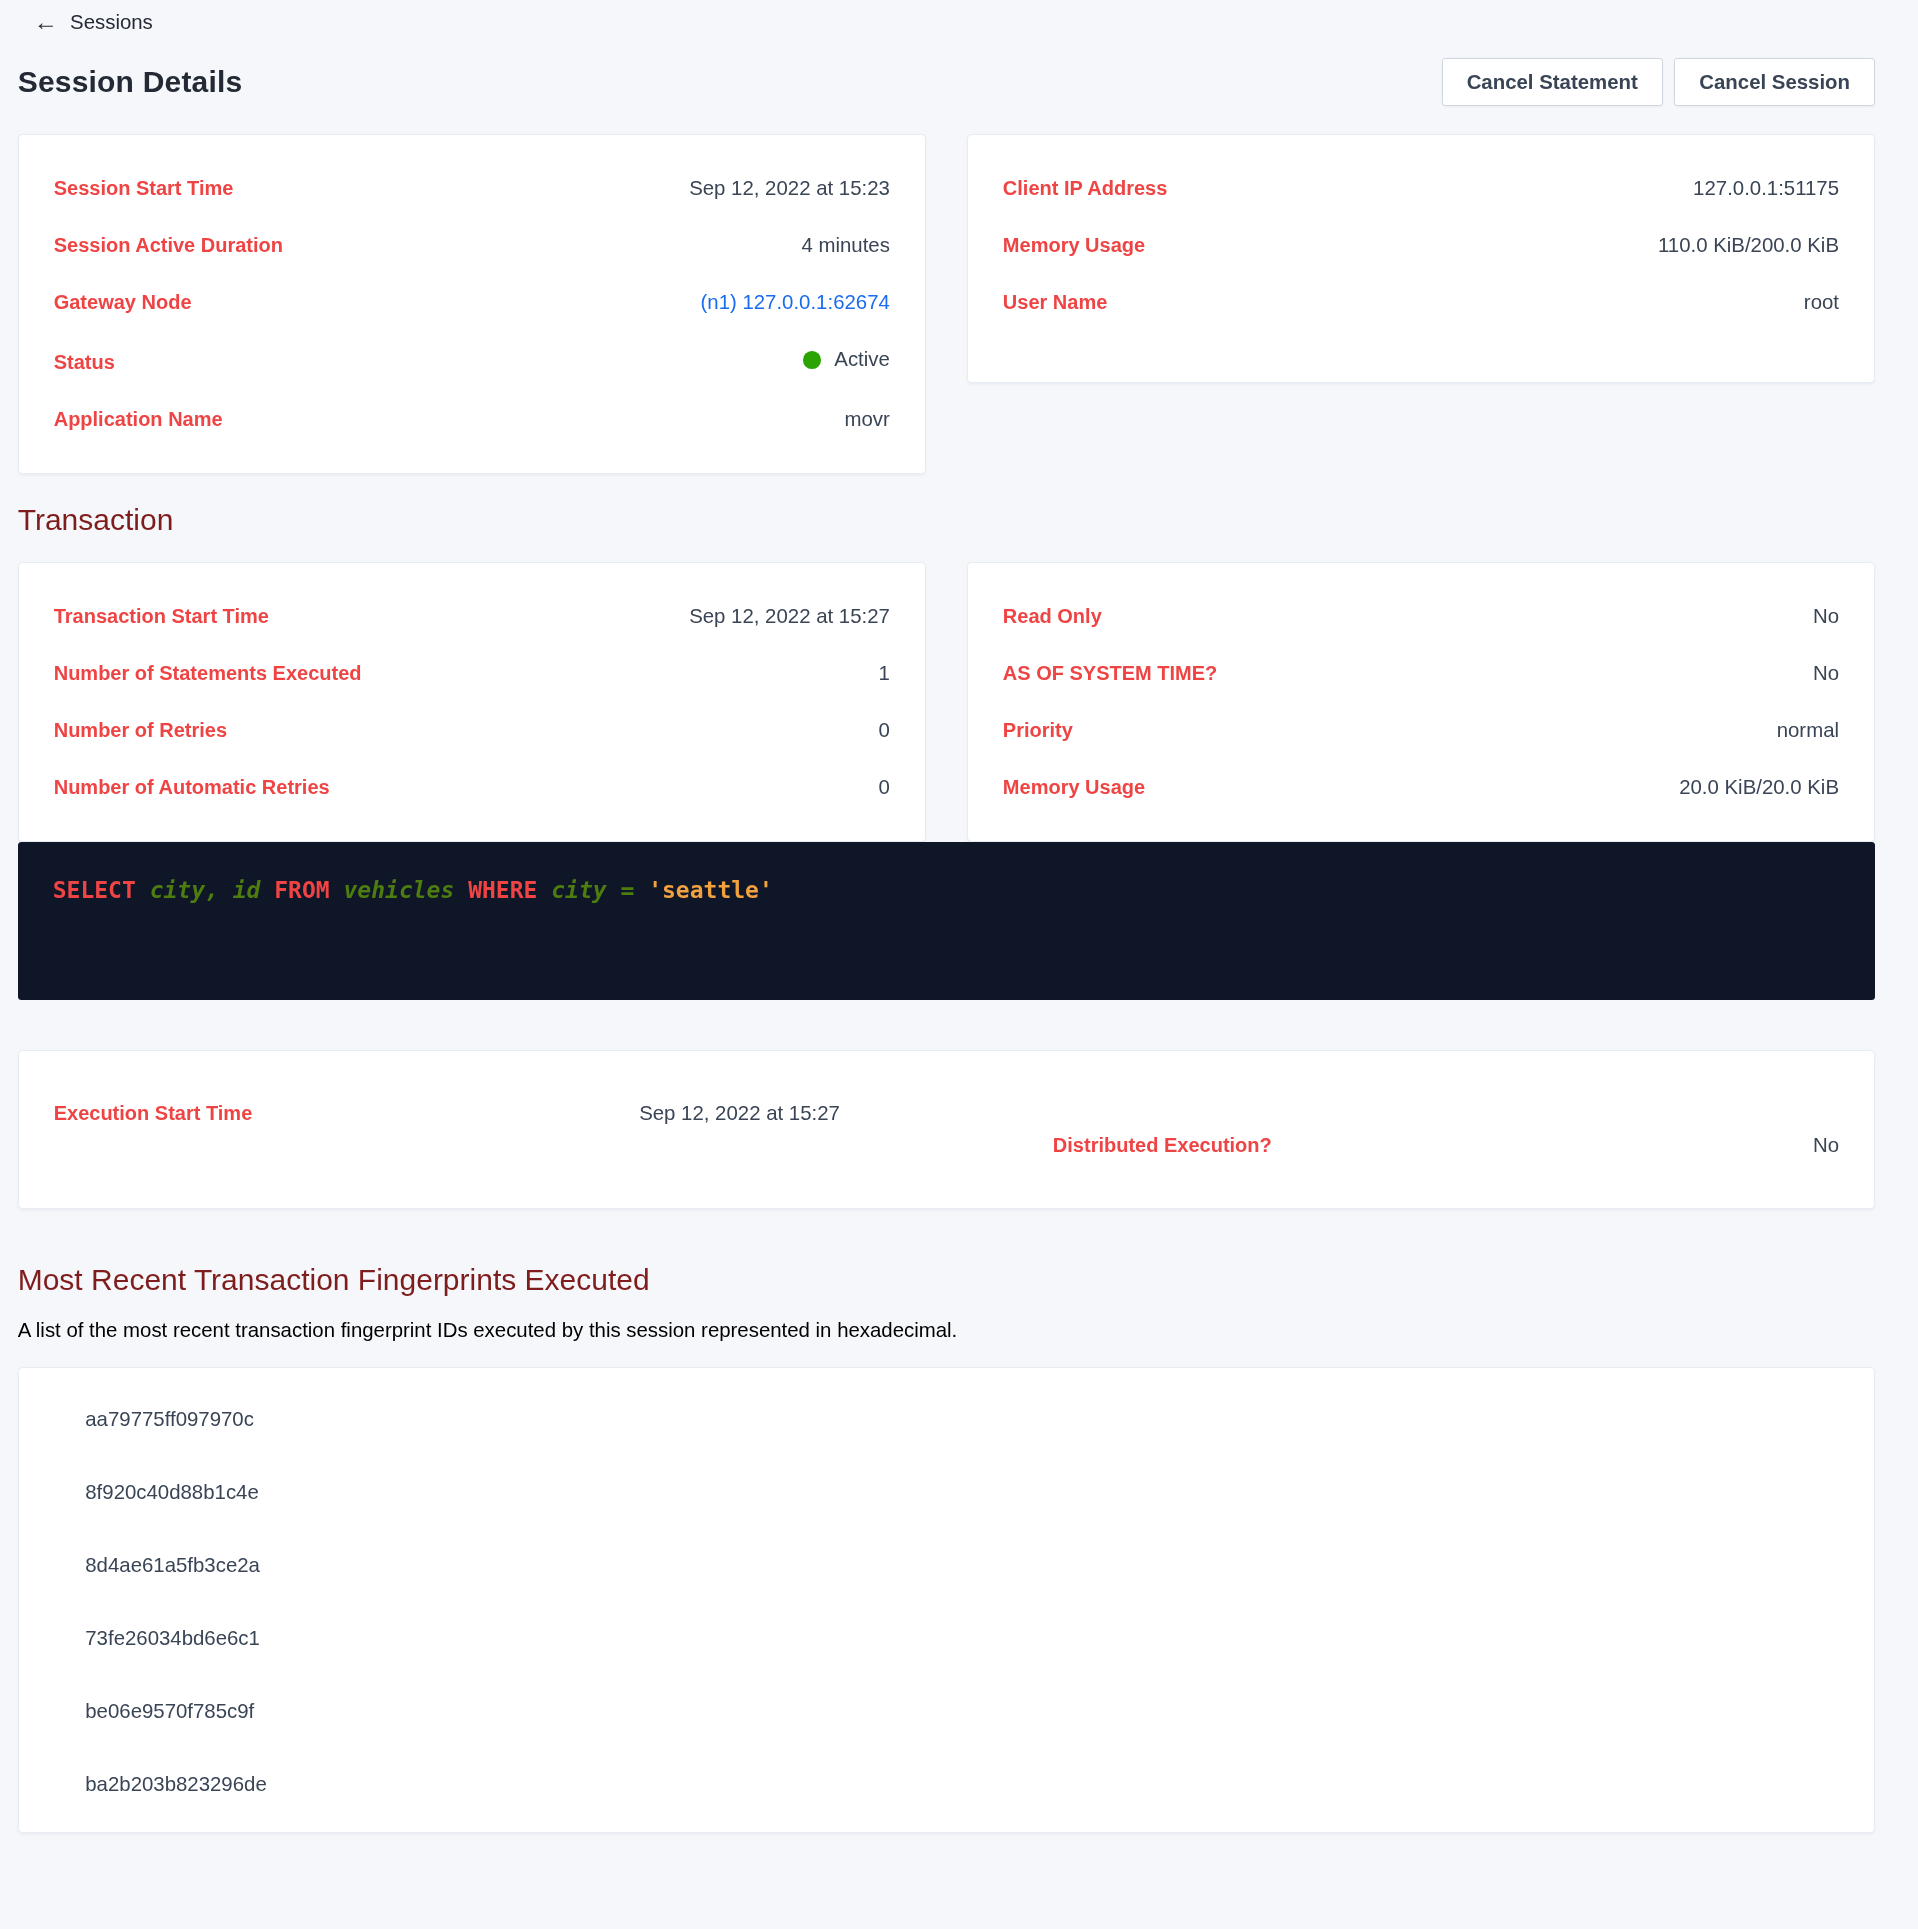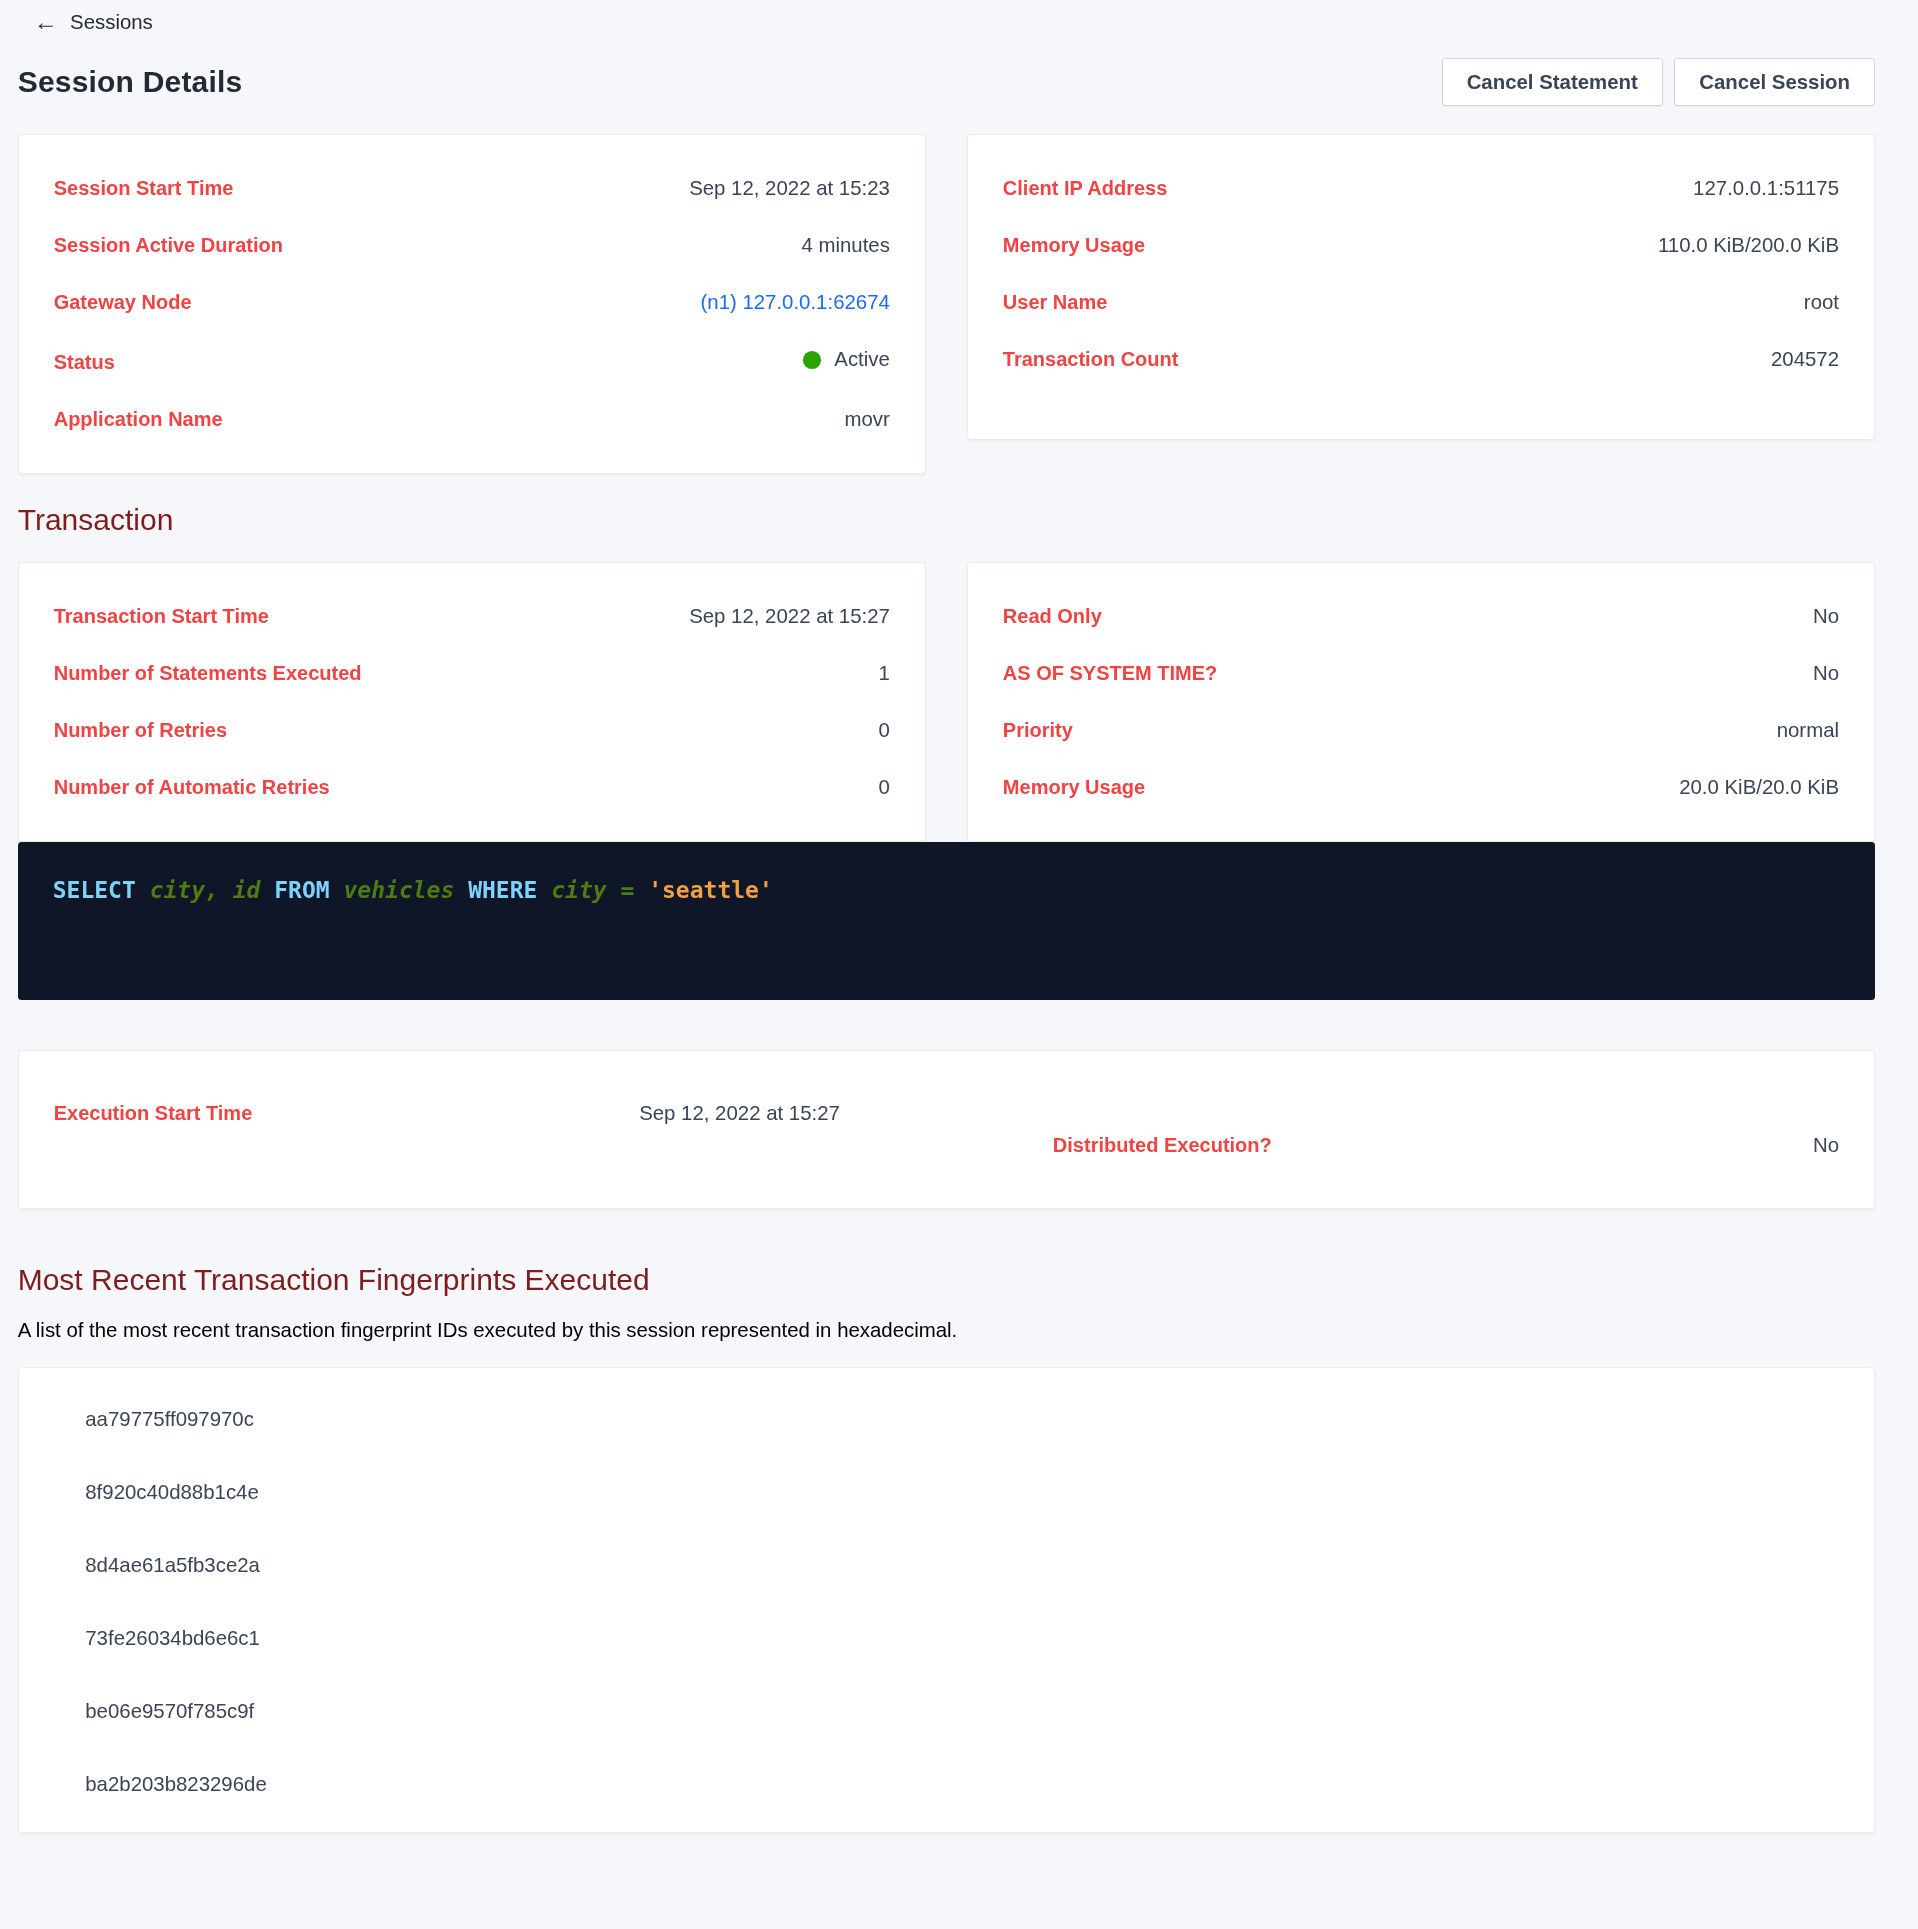--- a/index.html
+++ b/index.html
@@ -64,21 +64,21 @@
 
   
   .code-block {
     background: #0e1628; border-radius: 3.5px;
     min-height: 158px; padding: 35px 35px;
     font-family: "DejaVu Sans Mono", "Liberation Mono", monospace;
     font-size: 23px; font-weight: 700; line-height: 26.6px;
     white-space: pre-wrap;
   }
   .code-block .tok { white-space: pre; }
-  .tok.kw { color: #7dd3fc; }
+  .tok.kw { color: #ef4444; }
   .tok.plain { color: #4d7c0f; font-style: italic; }
   .tok.str { color: #f2a13f; }
 
   
   .exec-card { margin-top: 50px; padding: 50px 35px; display: grid; grid-template-columns: 1fr 1fr; gap: 213px; }
 
   
   .fingerprints-card { padding: 39px 40px 35px 40px; }
   .fp-item { font-size: 20.4px; color: #394455; line-height: 25px; padding-left: 26.6px; }
   .fp-item + .fp-item { margin-top: 48px; }
@@ -132,24 +132,20 @@
         <span class="kv-label">Client IP Address</span>
         <span class="kv-value">127.0.0.1:51175</span>
       </div>
       <div class="kv-row">
         <span class="kv-label">Memory Usage</span>
         <span class="kv-value">110.0 KiB/200.0 KiB</span>
       </div>
       <div class="kv-row">
         <span class="kv-label">User Name</span>
         <span class="kv-value">root</span>
-      </div>
-      <div class="kv-row">
-        <span class="kv-label">Transaction Count</span>
-        <span class="kv-value">204572</span>
       </div>
     </div>
   </div>
 
   <div class="section-heading h-transaction">Transaction</div>
   <div class="two-col">
     <div class="card">
       <div class="kv-row">
         <span class="kv-label">Transaction Start Time</span>
         <span class="kv-value">Sep 12, 2022 at 15:27</span>

